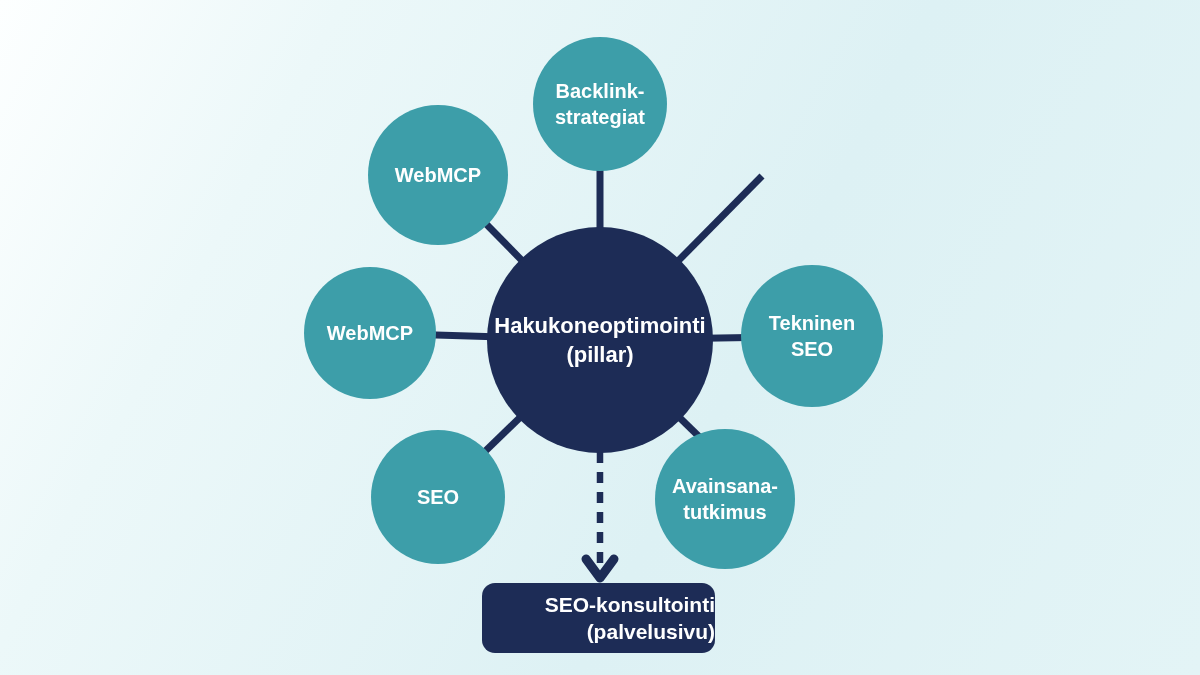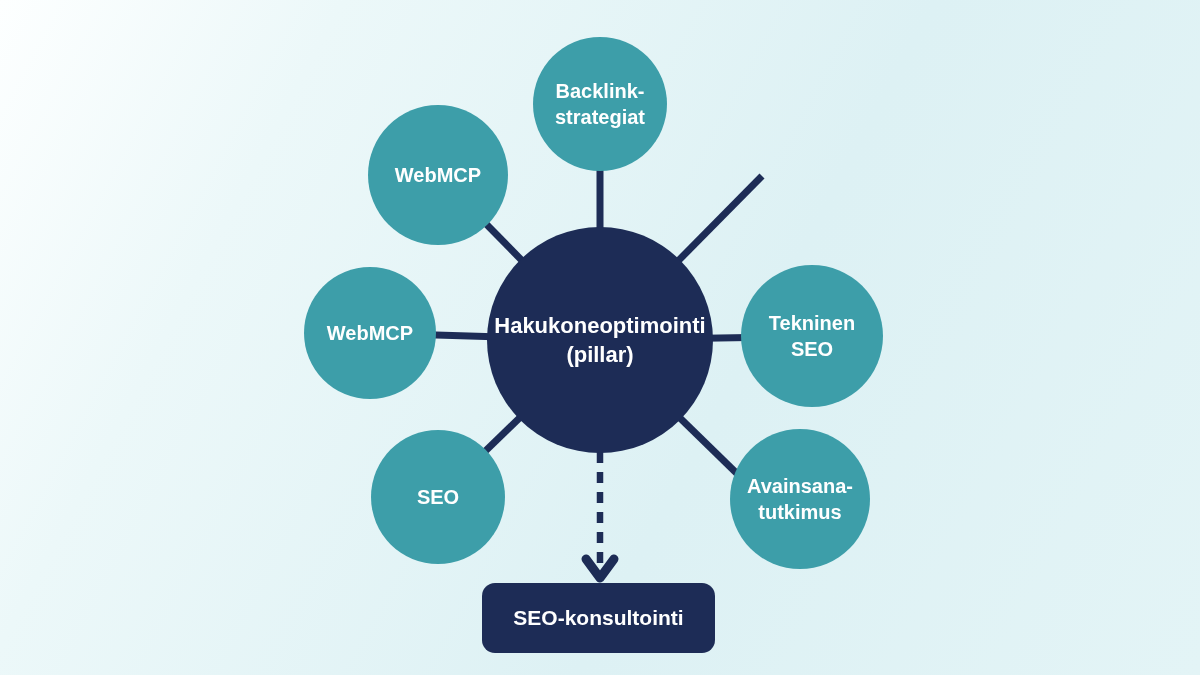--- a/index.html
+++ b/index.html
@@ -46,31 +46,31 @@
     align-items: center;
   }
   .satellite { z-index: 2; }
 
   .pos-top          { left: 533px; top: 37px;  width: 134px; height: 134px; }
   .pos-top-left     { left: 368px; top: 105px; width: 140px; height: 140px; }
   .pos-top-right    { left: 693px; top: 106px; width: 139px; height: 139px; }
   .pos-left         { left: 304px; top: 267px; width: 132px; height: 132px; }
   .pos-right        { left: 741px; top: 265px; width: 142px; height: 142px; }
   .pos-bottom-left  { left: 371px; top: 430px; width: 134px; height: 134px; }
-  .pos-bottom-right { left: 730px; top: 429px; width: 140px; height: 140px; }
+  .pos-bottom-right { left: 655px; top: 429px; width: 140px; height: 140px; }
 
   .target-box {
     position: absolute;
     left: 482px; top: 583px;
     width: 233px; height: 70px;
     background: var(--node-navy, #1d2c56);
     border-radius: 13px;
     display: flex;
     flex-direction: column;
-    align-items: center;
+    align-items: flex-end;
     justify-content: center;
     text-align: center;
     color: var(--text, #ffffff);
     font-weight: bold;
     font-size: 21px;
     line-height: 1.3;
     z-index: 3;
   }
   .target-box span { display: block; }
 </style>
@@ -122,15 +122,16 @@
     <span></span>
   </div>
 
   <div class="node satellite pos-top-left">
     <span>WebMCP</span>
     <span></span>
   </div>
 
   <div class="target-box">
     <span>SEO-konsultointi</span>
+    <span>(palvelusivu)</span>
   </div>
 
 </div>
 
 </body></html>

